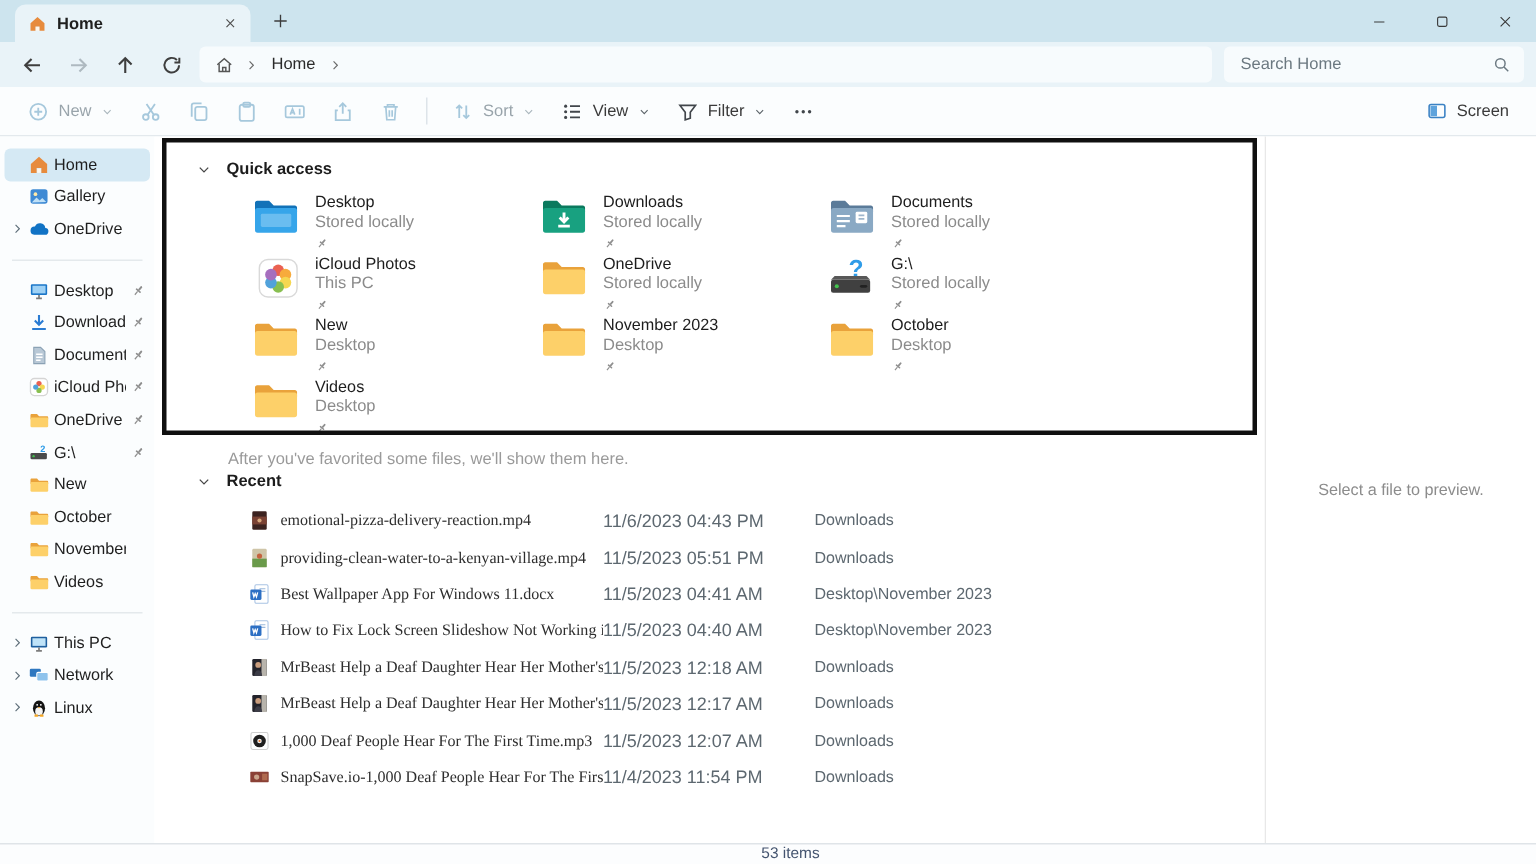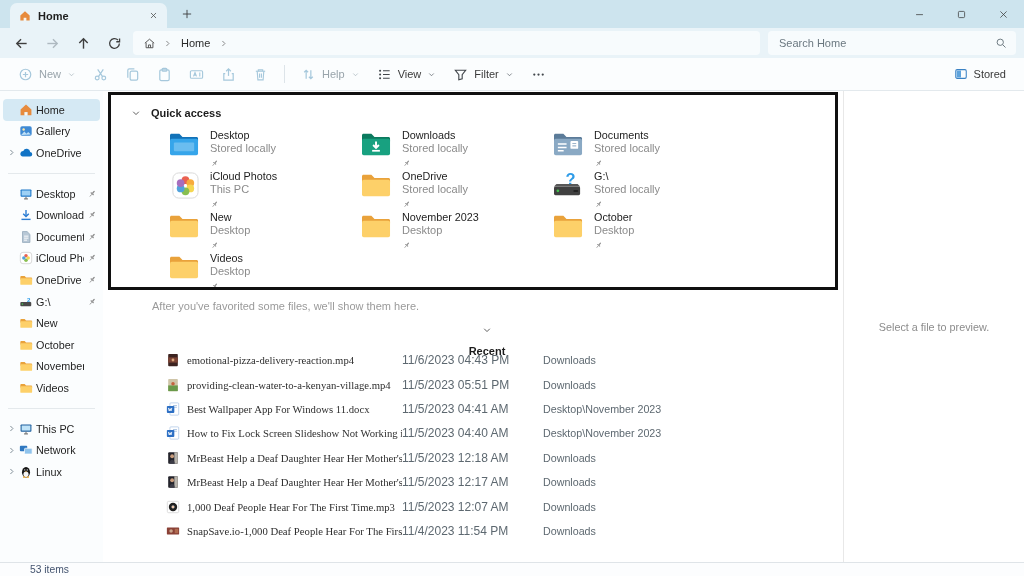--- a/index.html
+++ b/index.html
@@ -23,21 +23,21 @@
   
   .navbar{height:30px;background:#e9f3f8;display:flex;align-items:center;padding:0 6px;}
   .nbtn{width:31px;height:26px;display:flex;align-items:center;justify-content:center;border-radius:4px;color:#3e3e3e;}
   .nbtn .nic{width:15px;height:15px;}
   .nbtn.dis{color:#aeb9c0;}
   .breadcrumb{flex:1;height:24px;background:#f7fbfd;border-radius:4px;margin:0 8px 0 3px;
     display:flex;align-items:center;padding:0 10px;gap:7px;font-size:11px;color:#2a2a2a;}
   .bc-ic{width:13px;height:13px;color:#555;}
   .bc-chev{width:9px;height:9px;color:#6a6a6a;}
   .crumb{padding:0 2px;}
-  .search{width:248px;height:24px;background:#f7fbfd;border-radius:4px;display:flex;align-items:center;padding:0 9px;margin-right:2px;}
+  .search{width:200px;height:24px;background:#f7fbfd;border-radius:4px;display:flex;align-items:center;padding:0 9px;margin-right:2px;}
   .search input{flex:1;border:none;outline:none;background:transparent;font-size:11px;color:#333;
     font-family:"Liberation Sans","DejaVu Sans",sans-serif;}
   .search input::placeholder{color:#6b7880;}
   .search-ic{width:12px;height:12px;color:#6b7880;flex:none;}
 
   
   .toolbar{height:33px;background:#fbfdfe;border-bottom:1px solid #e3e9ed;display:flex;align-items:center;padding:0 10px;gap:1px;}
   .tbtn{display:flex;align-items:center;gap:6px;height:25px;padding:0 8px;border:none;background:none;
     border-radius:4px;font-size:11px;color:#3a3a3a;font-family:inherit;cursor:pointer;}
   .tbtn .ic{width:15px;height:15px;color:#41464b;}
@@ -66,32 +66,32 @@
   .sh-title{font-size:11px;font-weight:700;color:#1c1c1c;}
   #qa-head{margin-top:13px;}
   .tiles{margin:7px 0 0 65px;display:grid;grid-template-columns:192px 192px 192px;grid-auto-rows:41px;}
   .tile{display:flex;gap:9px;align-items:flex-start;cursor:pointer;}
   .tile-ic{width:33px;height:29px;flex:none;margin-top:1px;}
   .tname{font-size:10.8px;color:#1d1d1d;line-height:13px;white-space:nowrap;}
   .tsub{font-size:11px;color:#8b8b8b;line-height:12px;}
   .tpin{width:9px;height:9px;color:#8f8f8f;display:inline-block;margin-top:2px;}
   #fav-head{margin-top:14px;}
   .fav-empty{margin:7px 0 0 49px;font-size:11px;color:#9a9a9a;}
-  #recent-head{margin-top:13px;flex-direction:column;}
+  #recent-head{margin-top:0;}
   .rows{margin-top:5px;}
   .rrow{height:24.4px;display:flex;align-items:center;padding-left:63px;cursor:pointer;}
   .ric{width:14px;height:14px;margin-right:7px;flex:none;}
   .rname{width:215px;font-size:10.7px;color:#2e2e2e;white-space:nowrap;overflow:hidden;padding-right:8px;font-family:Liberation Serif, serif;}
   .rdate{width:141px;font-size:12px;color:#5d6870;white-space:nowrap;}
   .rpath{font-size:10.7px;color:#5d6870;white-space:nowrap;}
 
   .preview-pane{width:181px;flex:none;border-left:1px solid #e8e8e8;background:#fff;
     display:flex;align-items:center;justify-content:center;font-size:10.8px;color:#8c8c8c;text-align:center;}
   .statusbar{height:14px;border-top:1px solid #dfe4e8;background:#fcfdfe;display:flex;align-items:center;
-    padding-left:30px;font-size:10.3px;color:#44546f;}
+    padding-left:30px;font-size:10.3px;color:#44546f;justify-content:center;}
 
   .highlight-rect{position:absolute;left:108px;top:92px;width:730px;height:198px;
     border:3px solid #101010;pointer-events:none;z-index:6;}
 </style>
 </head>
 <body>
 
 <div class="window">
 
   <div class="titlebar">
@@ -303,21 +303,21 @@
         <span class="tsep"></span>
         <button class="tbtn dis">
           <span class="ic">
             <svg viewBox="0 0 16 16">
               <g stroke="currentColor" stroke-width="1.3" fill="none">
                 <path d="M5.5 12.5v-9M3.4 5.6l2.1-2.1 2.1 2.1"></path>
                 <path d="M10.5 3.5v9M8.4 10.4l2.1 2.1 2.1-2.1"></path>
               </g>
             </svg>
           </span>
-          <span class="tlabel">Help</span>
+          <span class="tlabel">Sort</span>
           <span class="tchev">
             <svg viewBox="0 0 16 16">
               <path d="M4 6.2L8 10.2l4-4" stroke="currentColor" stroke-width="1.3" fill="none"></path>
             </svg>
           </span>
         </button>
         <button class="tbtn">
           <span class="ic">
             <svg viewBox="0 0 16 16">
               <g fill="currentColor">
@@ -363,21 +363,21 @@
         </button>
       </span>
     <span class="tspacer"></span>
     <button class="tbtn">
       <span class="pic">
           <svg viewBox="0 0 16 16">
             <rect x="2" y="3" width="12" height="10" rx="1.5" stroke="#3b82c4" stroke-width="1.2" fill="none"></rect>
             <path d="M3 4h5v8H3z" fill="#5ea3dc"></path>
           </svg>
         </span>
-      <span class="tlabel">Stored</span>
+      <span class="tlabel">Screen</span>
     </button>
   </div>
 
   <div class="app">
     <div class="sidebar" id="sidebar">
         <div class="sitem sel">
           <span class="schev"></span>
           <span class="sic">
             <svg viewBox="0 0 16 16">
               <path d="M8 1.8L1.8 7.3V14h4.4v-3.8h3.6V14h4.4V7.3z" fill="#e78b3d"></path>

